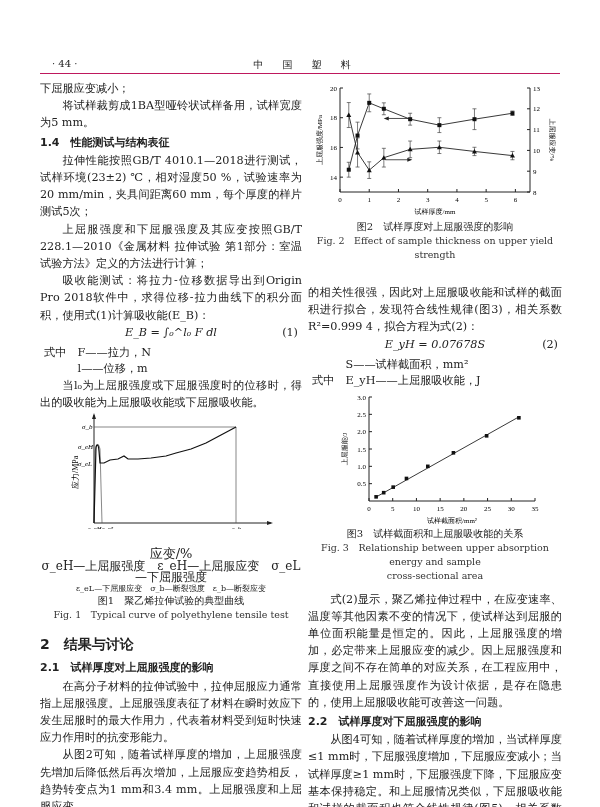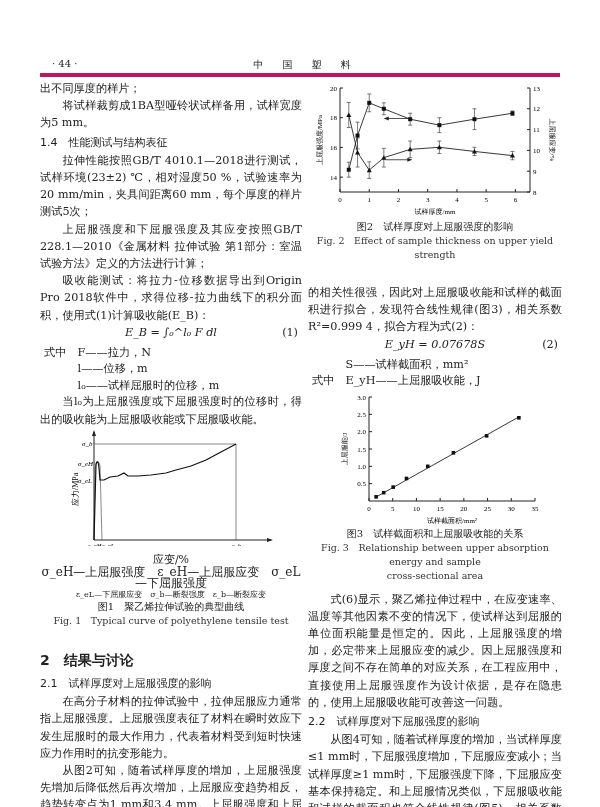--- a/index.html
+++ b/index.html
@@ -1,82 +1,81 @@
 <!DOCTYPE html>
 <html><head>
 <meta charset="utf-8">
 <style>
   html,body{margin:0;padding:0;background:#fff;}
   body{width:600px;height:807px;position:relative;overflow:hidden;
        font-family:"DejaVu Serif","Liberation Serif",serif;color:#222;}
   .hdr{position:absolute;left:40px;right:40px;top:55px;height:18px;
-       border-bottom:4px solid #be185d;font-size:10px;}
+       border-bottom:1px solid #be185d;font-size:10px;}
   .hdr .pg{position:absolute;left:12px;top:3px;}
   .hdr .jn{position:absolute;left:12px;right:0;text-align:center;top:3px;letter-spacing:8px;}
   .col{position:absolute;top:80px;font-size:11.2px;line-height:17.2px;}
   .left{left:40px;width:262px;}
   .right{left:308px;width:254px;}
   p{margin:0;text-align:justify;}
   .ind{text-indent:2em;}
-  .h2{font-family:"DejaVu Sans","Liberation Sans",sans-serif;font-weight:normal;font-size:11px;margin:2px 0 1px;}
-  .h1{font-family:"DejaVu Sans","Liberation Sans",sans-serif;font-weight:bold;font-size:14px;margin:24px 0 6px;}
+  .h2{font-family:"DejaVu Sans","Liberation Sans",sans-serif;font-weight:bold;font-size:11px;margin:2px 0 1px;}
+  .h1{font-family:"DejaVu Sans","Liberation Sans",sans-serif;font-weight:bold;font-size:14px;margin:14px 0 6px;}
   .eq{position:relative;height:20px;font-style:italic;}
   .eq .f{position:absolute;left:0;right:0;text-align:center;}
   .eq .n{position:absolute;right:4px;font-style:normal;}
   .defs{padding-left:4px;}
   .defs div{height:16.5px;}
   .cap{text-align:center;font-size:10px;line-height:14px;}
   .cap.en{font-size:9.5px;color:#333;}
   svg text{font-family:"Liberation Serif",serif;}
   .fig{display:block;margin:0 auto;}
 </style>
 </head>
 <body>
 
 <div class="hdr">
   <span class="pg">· 44 ·</span>
   <span class="jn">中 国 塑 料</span>
 </div>
 
 <div class="col left">
-  <p>出不同厚度的样片；</p>
+  <p>下屈服应变减小；</p>
   <p class="ind">将试样裁剪成1BA型哑铃状试样备用，试样宽度为5 mm。</p>
   <div class="h2">1.4　性能测试与结构表征</div>
   <p class="ind">拉伸性能按照GB/T 4010.1—2018进行测试，试样环境(23±2) ℃，相对湿度50 %，试验速率为20 mm/min，夹具间距离60 mm，每个厚度的样片测试5次；</p>
   <p class="ind">上屈服强度和下屈服强度及其应变按照GB/T 228.1—2010《金属材料 拉伸试验 第1部分：室温试验方法》定义的方法进行计算；</p>
   <p class="ind">吸收能测试：将拉力-位移数据导出到Origin Pro 2018软件中，求得位移-拉力曲线下的积分面积，使用式(1)计算吸收能(E_B)：</p>
   <div class="eq">
     <span class="f">E_B = ∫₀^l₀ F dl</span>
     <span class="n">(1)</span>
   </div>
   <div class="defs">
     <div>式中　F——拉力，N</div>
     <div>　　　l——位移，m</div>
-    <div>　　　l₀——试样屈服时的位移，m</div>
   </div>
   <p class="ind">当l₀为上屈服强度或下屈服强度时的位移时，得出的吸收能为上屈服吸收能或下屈服吸收能。</p>
 
   <svg class="fig" width="210" height="118" viewBox="0 0 210 118">
     <line x1="28" y1="112" x2="28" y2="4" stroke="#222" stroke-width="1"></line>
     <polygon points="28,2 26,8 30,8" fill="#222"></polygon>
     <line x1="28" y1="112" x2="205" y2="112" stroke="#222" stroke-width="1"></line>
     <polygon points="207,112 201,110 201,114" fill="#222"></polygon>
     <line x1="28" y1="16" x2="170" y2="16" stroke="#555" stroke-width="0.7"></line>
     <line x1="170" y1="16" x2="170" y2="112" stroke="#555" stroke-width="0.7"></line>
     <path d="M28,112 L29,40 Q32,28 34,38 L36,112" fill="none" stroke="#555" stroke-width="0.7"></path>
     <path d="M28,112 L30,36 Q32,30 33,40 L34,52 L38,52 L44,49 L52,48 L58,45 L62,48 L72,48 L85,47 L100,45 L110,42 L125,38 L140,32 L155,24 L170,16" fill="none" stroke="#111" stroke-width="1.2"></path>
     <text x="16" y="18" font-size="7" font-style="italic">σ_b</text>
     <text x="12" y="38" font-size="7" font-style="italic">σ_eH</text>
     <text x="12" y="55" font-size="7" font-style="italic">σ_eL</text>
     <text x="22" y="120" font-size="6.5" font-style="italic">ε_eH</text>
     <text x="36" y="120" font-size="6.5" font-style="italic">ε_eL</text>
     <text x="166" y="120" font-size="6.5" font-style="italic">ε_b</text>
     <text x="0" y="0" font-size="8" transform="translate(12,78) rotate(-90)">应力/MPa</text>
   </svg>
-  <div class="cap" style="font-size:11px;margin-top:7px">应变/%</div>
+  <div class="cap" style="font-size:13px;margin-top:18px">应变/%</div>
   <div class="cap" style="font-size:12px;line-height:11px">σ_eH—上屈服强度　ε_eH—上屈服应变　σ_eL—下屈服强度</div>
   <div class="cap" style="font-size:8px;line-height:11px">ε_eL—下屈服应变　σ_b—断裂强度　ε_b—断裂应变</div>
   <div class="cap">图1　聚乙烯拉伸试验的典型曲线</div>
   <div class="cap en">Fig. 1　Typical curve of polyethylene tensile test</div>
 
   <div class="h1">2　结果与讨论</div>
   <div class="h2">2.1　试样厚度对上屈服强度的影响</div>
   <p class="ind">在高分子材料的拉伸试验中，拉伸屈服应力通常指上屈服强度。上屈服强度表征了材料在瞬时效应下发生屈服时的最大作用力，代表着材料受到短时快速应力作用时的抗变形能力。</p>
   <p class="ind">从图2可知，随着试样厚度的增加，上屈服强度先增加后降低然后再次增加，上屈服应变趋势相反，趋势转变点为1 mm和3.4 mm。上屈服强度和上屈服应变</p>
 </div>
@@ -244,17 +243,17 @@
       <rect x="66.38857142857144" y="96.33333333333333" width="3.6" height="3.6" fill="#111"></rect>
       <rect x="79.66857142857144" y="87.66666666666667" width="3.6" height="3.6" fill="#111"></rect>
       <rect x="101.01142857142858" y="75.53333333333335" width="3.6" height="3.6" fill="#111"></rect>
       <rect x="126.62285714285714" y="62.013333333333335" width="3.6" height="3.6" fill="#111"></rect>
       <rect x="159.82285714285715" y="45.02666666666667" width="3.6" height="3.6" fill="#111"></rect>
       <rect x="192.0742857142857" y="27.00000000000001" width="3.6" height="3.6" fill="#111"></rect>
     </svg>
   <div class="cap">图3　试样截面积和上屈服吸收能的关系</div>
   <div class="cap en">Fig. 3　Relationship between upper absorption energy and sample</div>
   <div class="cap en">cross-sectional area</div>
-  <p class="ind" style="margin-top:8px">式(6)显示，聚乙烯拉伸过程中，在应变速率、温度等其他因素不变的情况下，使试样达到屈服的单位面积能量是恒定的。因此，上屈服强度的增加，必定带来上屈服应变的减少。因上屈服强度和厚度之间不存在简单的对应关系，在工程应用中，直接使用上屈服强度作为设计依据，是存在隐患的，使用上屈服吸收能可改善这一问题。</p>
+  <p class="ind" style="margin-top:8px">式(2)显示，聚乙烯拉伸过程中，在应变速率、温度等其他因素不变的情况下，使试样达到屈服的单位面积能量是恒定的。因此，上屈服强度的增加，必定带来上屈服应变的减少。因上屈服强度和厚度之间不存在简单的对应关系，在工程应用中，直接使用上屈服强度作为设计依据，是存在隐患的，使用上屈服吸收能可改善这一问题。</p>
   <div class="h2">2.2　试样厚度对下屈服强度的影响</div>
   <p class="ind">从图4可知，随着试样厚度的增加，当试样厚度≤1 mm时，下屈服强度增加，下屈服应变减小；当试样厚度≥1 mm时，下屈服强度下降，下屈服应变基本保持稳定。和上屈服情况类似，下屈服吸收能和试样的截面积也符合线性规律(图5)，相关系数R²=0.996 5，拟合方程为式(3)：</p>
 
 </div>
 
 </body></html>

